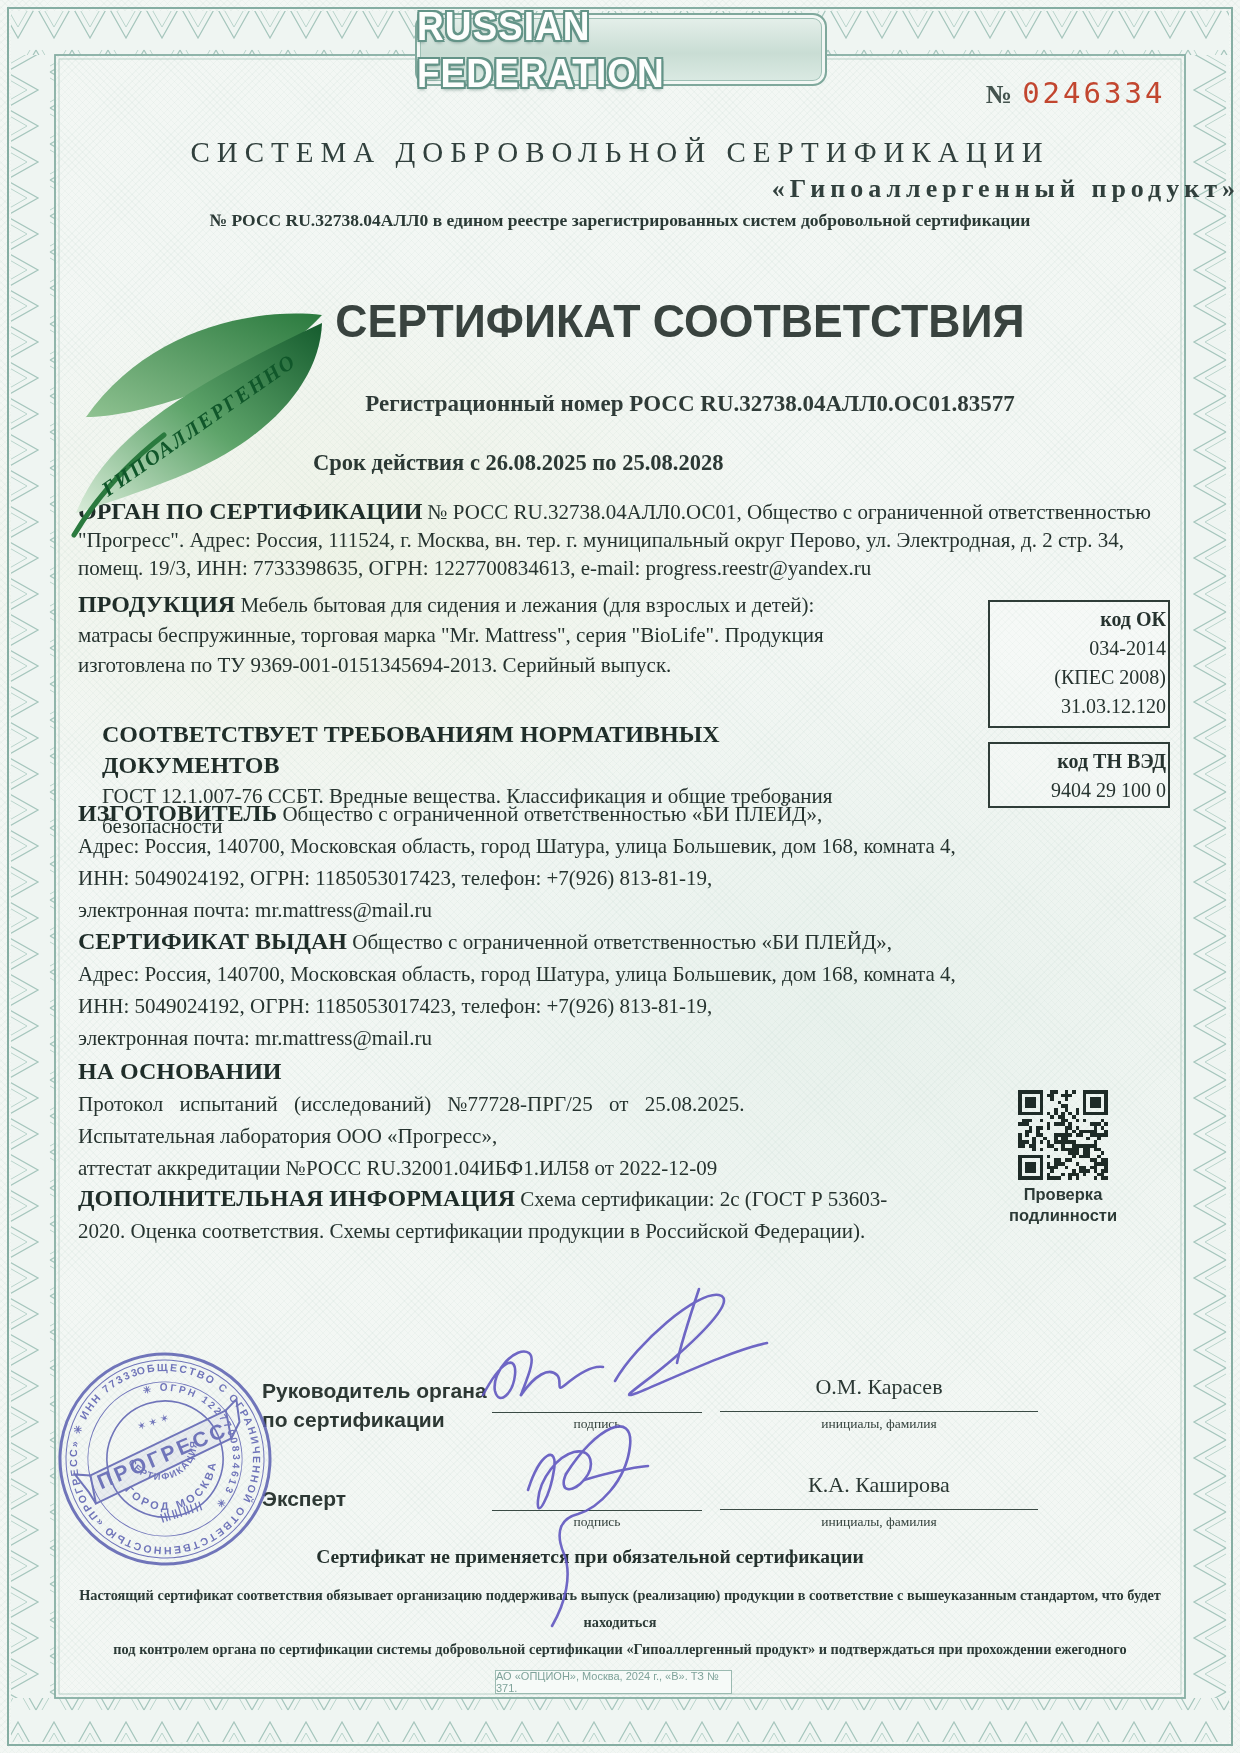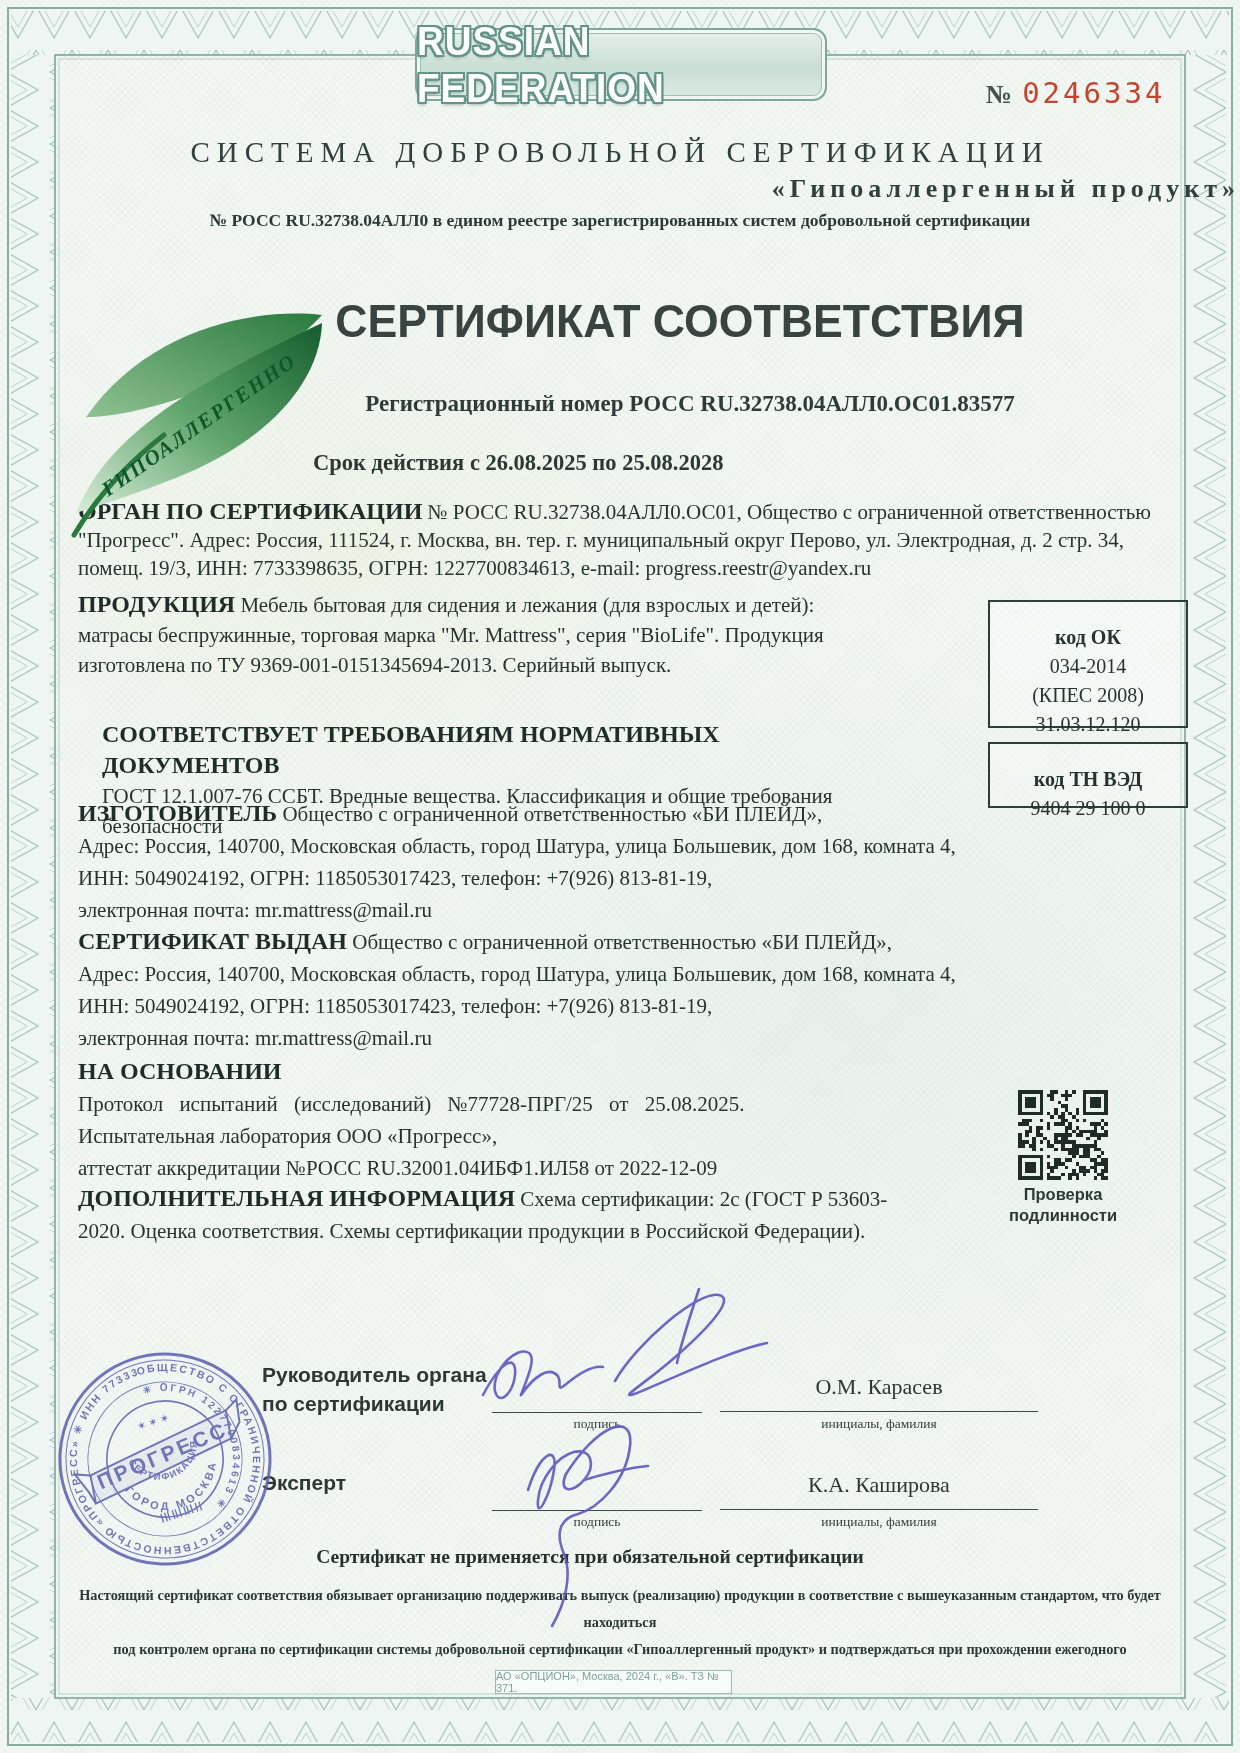--- a/index.html
+++ b/index.html
@@ -15,21 +15,21 @@
   }
   .abs{position:absolute;}
   
   svg.frame{position:absolute;left:0;top:0;}
   
   .banner{
     left:415px;top:13px;width:408px;height:69px;
     border:2px solid #7fa89c;border-radius:14px;
     background:linear-gradient(180deg,#e7f1ec 0%,#c9ddd4 55%,#dcebe4 100%);
     box-shadow:inset 0 0 0 3px #f2f7f4, inset 0 0 0 4px #9dbfb4;
-    display:flex;align-items:center;justify-content:center;z-index:4;margin-top:15px;
+    display:flex;align-items:center;justify-content:center;z-index:4;
   }
   .banner-text{
     font-family:"Liberation Sans",sans-serif;font-weight:700;font-size:37px;letter-spacing:1px;
     color:#fdfefd;transform:scaleY(1.12);
     text-shadow:-2px 0 0 #649488,2px 0 0 #649488,0 -2px 0 #649488,0 2px 0 #649488,
                 -2px -2px 0 #649488,2px 2px 0 #649488,-2px 2px 0 #649488,2px -2px 0 #649488,
                  0 3px 3px rgba(60,100,90,.45);
   }
   
   .cert-no{left:986px;top:76px;display:flex;align-items:baseline;gap:10px;z-index:4;}
@@ -51,32 +51,32 @@
   .sec .ln{white-space:nowrap;}
   #sec-org{top:497px;line-height:28px;}
   #sec-product{top:589px;width:795px;line-height:30px;}
   #sec-conformity{top:719px;width:770px;line-height:30px;margin-left:24px;}
   #sec-manufacturer{top:797px;line-height:32px;}
   #sec-issued{top:925px;line-height:32px;}
   #sec-basis{top:1055px;line-height:32px;}
   #sec-basis .spread{word-spacing:11px;}
   #sec-additional{top:1182px;width:835px;line-height:32px;}
   
-  .code-box{left:988px;width:200px;border:2px solid #2f3d38;background:rgba(255,255,255,.25);
-    text-align:center;font-size:20px;color:#26332f;padding:21px 2px;box-sizing:border-box;}
+  .code-box{left:988px;width:182px;border:2px solid #2f3d38;background:rgba(255,255,255,.25);
+    text-align:right;font-size:20px;color:#26332f;padding:3px 2px;box-sizing:border-box;}
   .code-box .cb-title{font-weight:700;}
   .code-box div{line-height:29px;}
   #box-ok{top:600px;height:128px;}
   #box-tnved{top:742px;height:66px;}
   
   #qr-wrap{left:1018px;top:1090px;width:90px;height:90px;}
   .qr-caption{left:975px;top:1184px;width:176px;text-align:center;
     font-family:"Liberation Sans",sans-serif;font-weight:700;font-size:16.5px;line-height:21px;color:#2c3a36;}
   
-  .role{left:262px;width:245px;font-family:"Liberation Sans",sans-serif;font-weight:700;font-size:21px;line-height:29px;color:#2d3834;}
+  .role{left:262px;width:245px;font-family:"Liberation Sans",sans-serif;font-weight:700;font-size:21px;line-height:29px;color:#2d3834;margin-top:16px;}
   #role1{top:1360px;}
   #role2{top:1468px;}
   .sig-line{border-bottom:1.6px solid #3a4a44;}
   #line-sig1{left:492px;top:1370px;width:210px;height:42px;}
   #line-name1{left:720px;top:1374px;width:318px;height:38px;text-align:center;font-size:22px;color:#2b3834;}
   #line-sig2{left:492px;top:1468px;width:210px;height:42px;}
   #line-name2{left:720px;top:1472px;width:318px;height:38px;text-align:center;font-size:22px;color:#2b3834;}
   .sig-caption{text-align:center;font-size:13.5px;color:#33413c;}
   #cap-sig1{left:492px;top:1416px;width:210px;}
   #cap-name1{left:720px;top:1416px;width:318px;}

